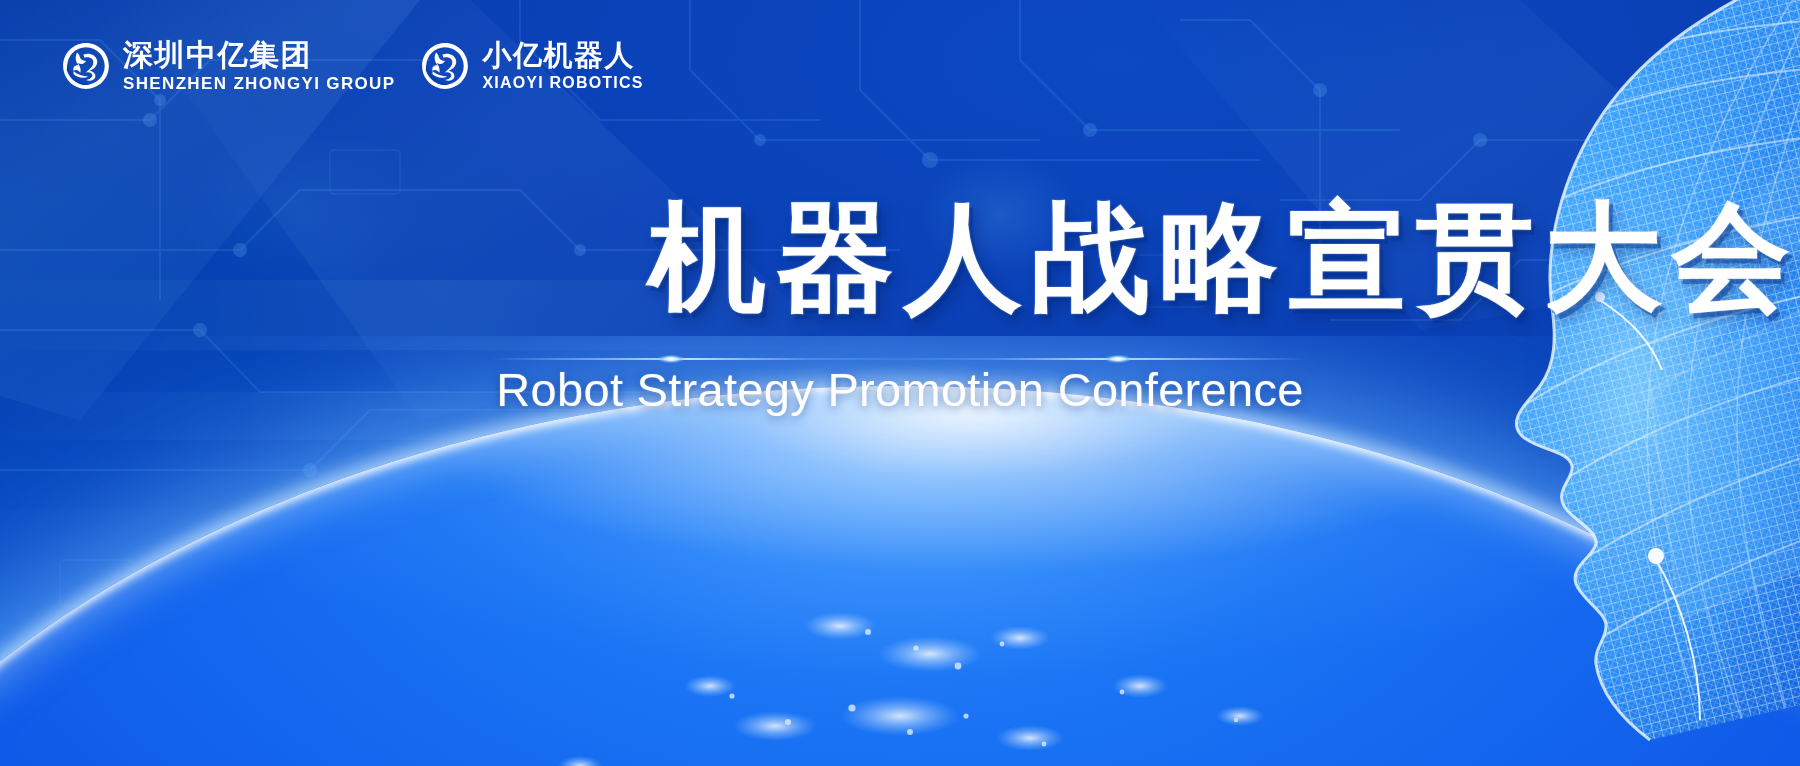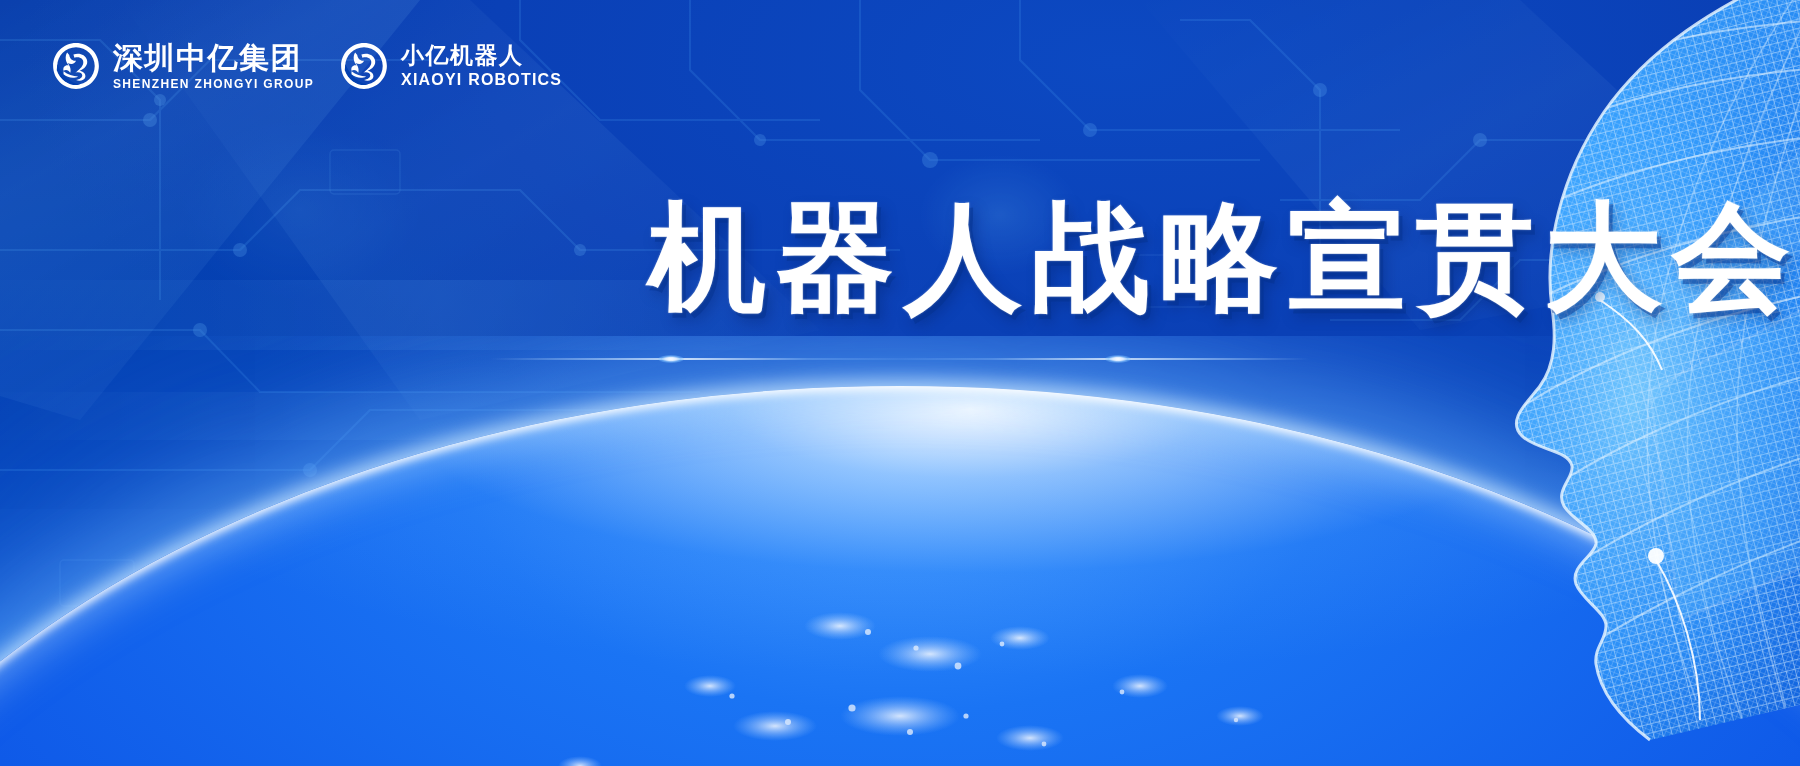--- a/index.html
+++ b/index.html
@@ -70,33 +70,33 @@
   }
 
   
   .head-wrap{
     position:absolute; right:-20px; top:0; width:470px; height:766px;
     overflow:hidden; pointer-events:none;
   }
 
   
   .logos{
-    position:absolute; left:50px; top:40px;
+    position:absolute; left:60px; top:40px;
     display:flex; align-items:center; gap:24px; z-index:40;
   }
   .logo{ display:flex; align-items:center; gap:11px; }
   .logo-mark{ width:52px; height:52px; flex:none; }
   .logo-text{ display:flex; flex-direction:column; line-height:1; }
   .logo-cn{
     color:#fff; font-size:30px; font-weight:700; letter-spacing:1.5px;
     white-space:nowrap; font-family:"DejaVu Sans","Liberation Sans",sans-serif;
   }
-  .logo-cn.small{ font-size:23px; }
+  .logo-cn.small{ font-size:29px; }
   .logo-en{
-    color:#fff; font-size:12px; font-weight:700; letter-spacing:1.35px;
+    color:#fff; font-size:17px; font-weight:700; letter-spacing:1.35px;
     margin-top:5px; white-space:nowrap;
   }
   .logo-en.tight{ letter-spacing:1.2px; font-size:16px; }
 
   
   .title-block{
     position:absolute; left:0; right:0; top:196px; text-align:right; z-index:30;
   }
   .main-title{
     display:inline-block;
@@ -479,14 +479,17 @@
     <h1 class="main-title">机器人战略宣贯大会</h1>
   </div>
 
   <div class="divider">
     <div class="div-line">
       <span class="div-dot left"></span>
       <span class="div-dot right"></span>
     </div>
   </div>
 
+  <div class="subtitle-block">
+    <div class="subtitle">Robot Strategy Promotion Conference</div>
+  </div>
 
 </div>
 
 </body></html>

